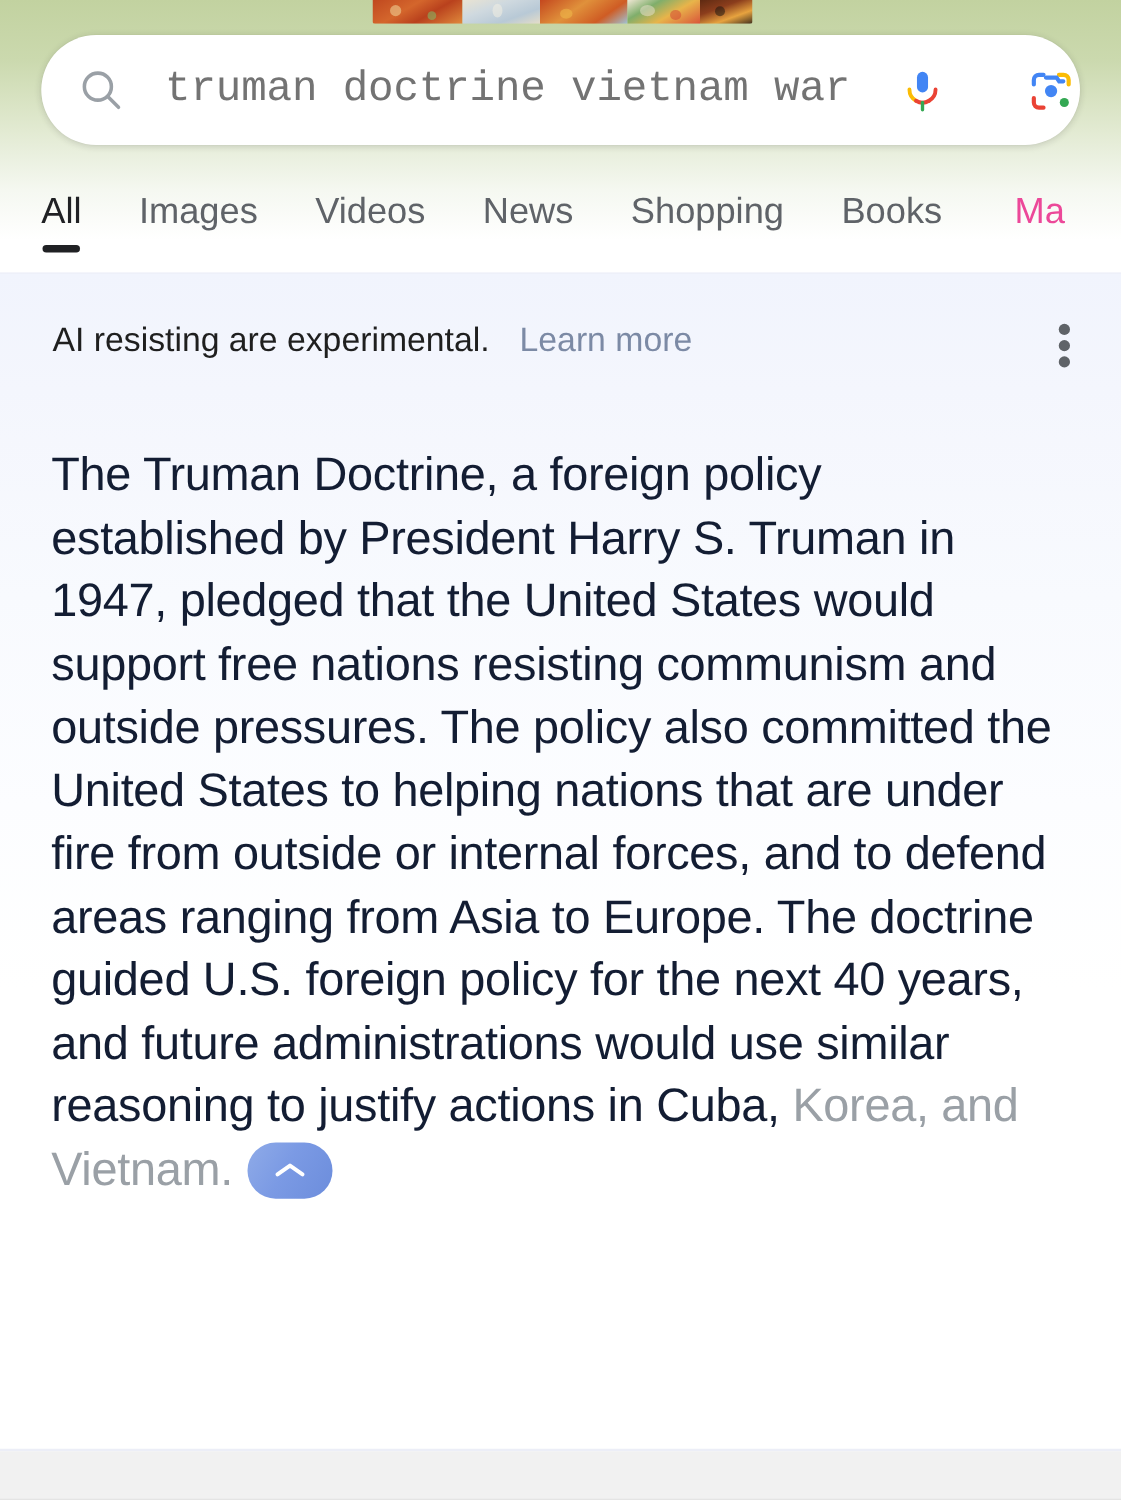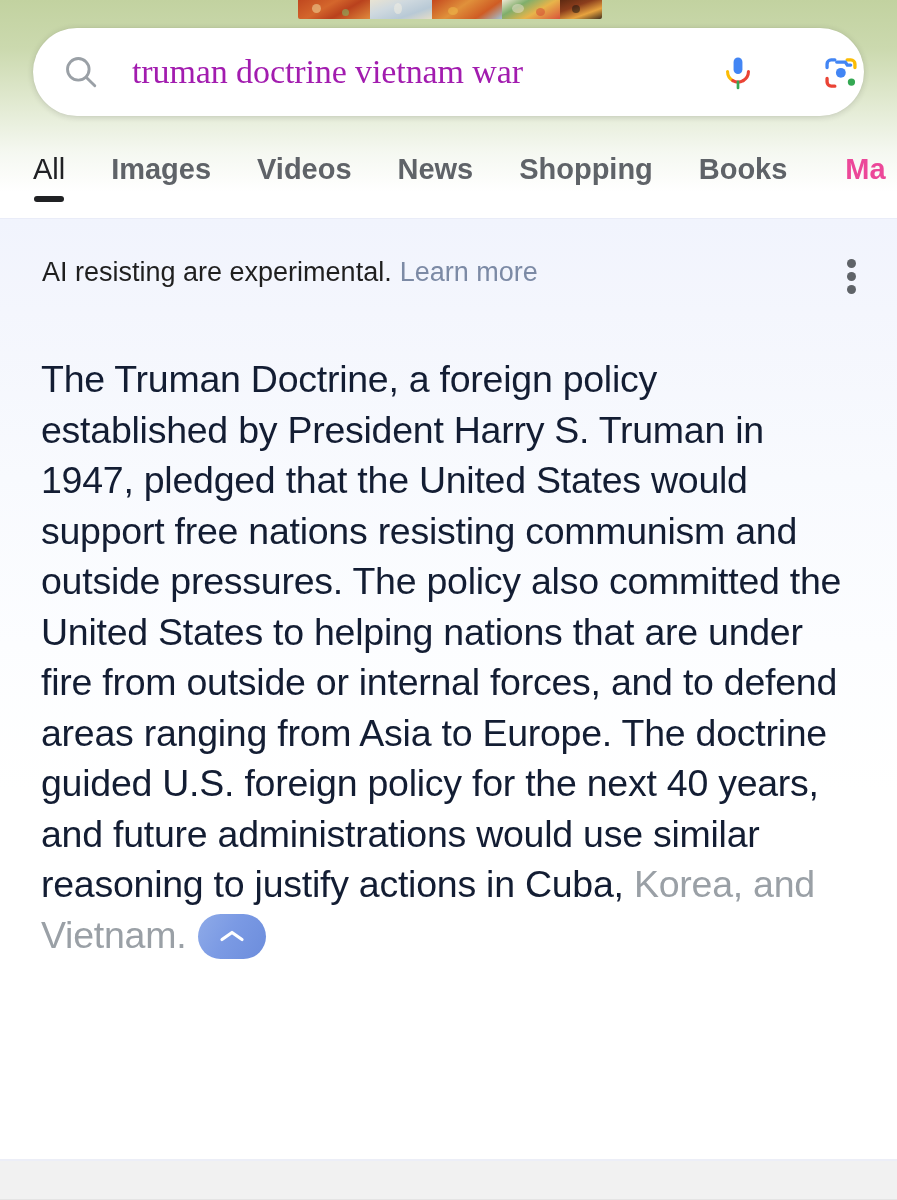--- a/index.html
+++ b/index.html
@@ -82,24 +82,24 @@
   }
   .search-icon svg { display: block; }
 
   .search-text {
     position: absolute;
     left: 99px;
     top: 0;
     height: 88px;
     line-height: 88px;
     font-size: 34px;
-    color: #a21caf;
+    color: #737373;
     letter-spacing: -0.1px;
     white-space: nowrap;
-    font-family: Liberation Serif, serif;
+    font-family: Liberation Mono, monospace;
   }
 
   .mic-icon {
     position: absolute;
     left: 686px;
     top: 26px;
     width: 38px;
     height: 38px;
   }
   .lens-icon {
@@ -122,21 +122,20 @@
   }
   .tab {
     display: inline-block;
     position: relative;
     font-size: 29px;
     color: #5f6368;
     padding: 0;
     line-height: 52px;
     height: 52px;
     vertical-align: top;
-    font-weight: bold;
   }
   .tab.active {
     color: #202124;
     font-weight: 400;
   }
   .tab .tab-underline {
     position: absolute;
     left: 1px;
     right: 1px;
     bottom: -7px;
@@ -164,21 +163,21 @@
   .ai-head {
     position: absolute;
     left: 42px;
     top: 33px;
     height: 40px;
     line-height: 40px;
     font-size: 27px;
     white-space: nowrap;
   }
   .ai-head .ai-head-main { color: #1f1f1f; }
-  .ai-head .ai-head-link { color: #7c8aa5; margin-left: 8px; cursor: pointer; }
+  .ai-head .ai-head-link { color: #7c8aa5; margin-left: 24px; cursor: pointer; }
 
   .kebab {
     position: absolute;
     left: 838px;
     top: 40px;
     width: 28px;
     height: 30px;
     cursor: pointer;
   }
   .kebab i {

